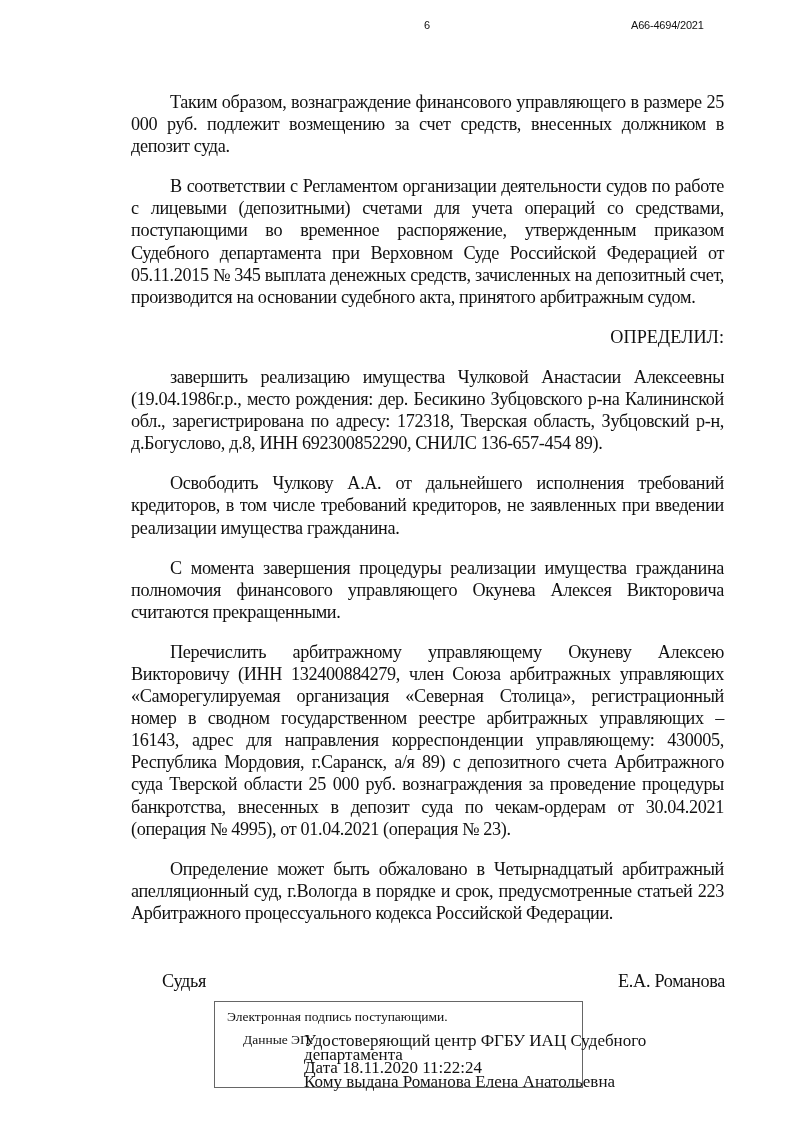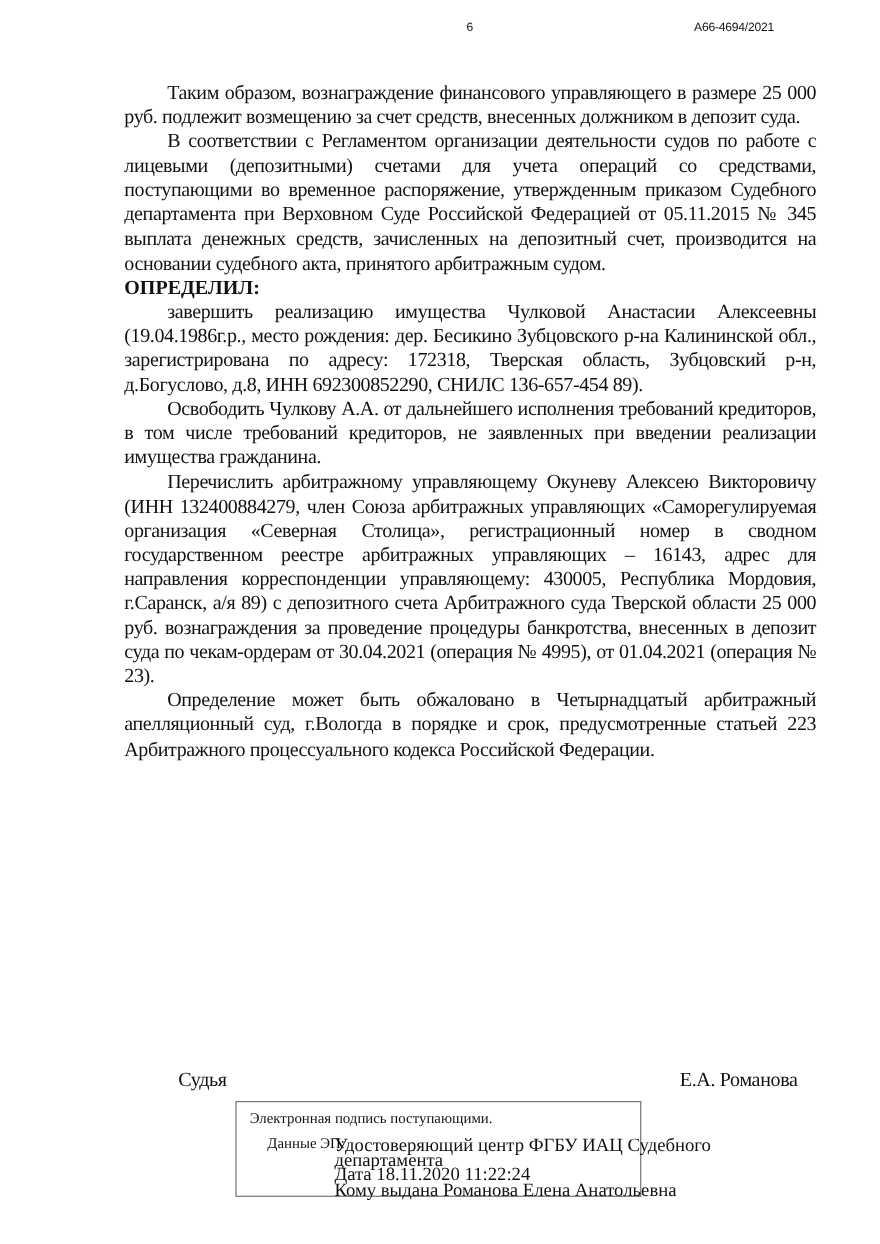--- a/index.html
+++ b/index.html
@@ -1,21 +1,21 @@
 <!DOCTYPE html>
 <html><head>
   <meta charset="utf-8">
   <style>
     html, body { margin: 0; padding: 0; background: #ffffff; }
     body { width: 800px; height: 1131px; position: relative; overflow: hidden; color: #111; }
     .hdr-page { position: absolute; top: 19px; left: 424px; font-family: "Liberation Sans", sans-serif; font-size: 11px; }
     .hdr-case { position: absolute; top: 19px; left: 631px; font-family: "Liberation Sans", sans-serif; font-size: 11px; letter-spacing: -0.2px; }
     .body { position: absolute; top: 73px; left: 113px; width: 629px; font-family: "Liberation Serif", serif; font-size: 18.2px; line-height: 22.1px; letter-spacing: -0.35px; }
-    .body p { margin: 0; text-align: justify; text-indent: 39px; }
-    .body p.center { text-align: left; text-indent: 0; font-weight: bold; letter-spacing: 0; }
+    .body p { margin: 18px; text-align: justify; text-indent: 39px; }
+    .body p.center { text-align: right; text-indent: 0; font-weight: normal; letter-spacing: 0; }
     .sign { position: absolute; top: 971px; font-family: "Liberation Serif", serif; font-size: 18.2px; letter-spacing: -0.3px; }
     .sign-left { left: 162px; }
     .sign-right { left: 618px; }
     .ep-box { position: absolute; left: 214px; top: 1001px; width: 369px; height: 87px; border: 1.5px solid #666; box-sizing: border-box; font-family: "Liberation Serif", serif; }
     .ep-title { position: absolute; left: 12px; top: 7px; font-size: 13.5px; }
     .ep-label { position: absolute; left: 28px; top: 30px; font-size: 13.5px; }
     .ep-details { position: absolute; left: 89px; top: 32px; font-size: 17px; line-height: 13.5px; }
     .ep-details div { white-space: nowrap; }
   </style>
 </head>
@@ -23,20 +23,21 @@
 
 <div class="hdr-page">6</div>
 <div class="hdr-case">А66-4694/2021</div>
 
 <div class="body">
   <p>Таким образом, вознаграждение финансового управляющего в размере 25 000 руб. подлежит возмещению за счет средств, внесенных должником в депозит суда.</p>
   <p>В соответствии с Регламентом организации деятельности судов по работе с лицевыми (депозитными) счетами для учета операций со средствами, поступающими во временное распоряжение, утвержденным приказом Судебного департамента при Верховном Суде Российской Федерацией от 05.11.2015 № 345 выплата денежных средств, зачисленных на депозитный счет, производится на основании судебного акта, принятого арбитражным судом.</p>
   <p class="center">ОПРЕДЕЛИЛ:</p>
   <p>завершить реализацию имущества Чулковой Анастасии Алексеевны (19.04.1986г.р., место рождения: дер. Бесикино Зубцовского р-на Калининской обл., зарегистрирована по адресу: 172318, Тверская область, Зубцовский р-н, д.Богуслово, д.8, ИНН 692300852290, СНИЛС 136-657-454 89).</p>
   <p>Освободить Чулкову А.А. от дальнейшего исполнения требований кредиторов, в том числе требований кредиторов, не заявленных при введении реализации имущества гражданина.</p>
+  <p>С момента завершения процедуры реализации имущества гражданина полномочия финансового управляющего Окунева Алексея Викторовича считаются прекращенными.</p>
   <p>Перечислить арбитражному управляющему Окуневу Алексею Викторовичу (ИНН 132400884279, член Союза арбитражных управляющих «Саморегулируемая организация «Северная Столица», регистрационный номер в сводном государственном реестре арбитражных управляющих – 16143, адрес для направления корреспонденции управляющему: 430005, Республика Мордовия, г.Саранск,  а/я 89) с депозитного счета Арбитражного суда Тверской области 25 000 руб. вознаграждения за проведение процедуры банкротства, внесенных в депозит суда по чекам-ордерам от 30.04.2021 (операция № 4995), от 01.04.2021 (операция № 23).</p>
   <p>Определение может быть обжаловано в Четырнадцатый арбитражный апелляционный суд, г.Вологда  в порядке и срок, предусмотренные статьей 223 Арбитражного процессуального кодекса Российской Федерации.</p>
 </div>
 
 <div class="sign sign-left">Судья</div>
 <div class="sign sign-right">Е.А. Романова</div>
 
 <div class="ep-box">
   <div class="ep-title">Электронная подпись поступающими.</div>
   <div class="ep-label">Данные ЭП:</div>

